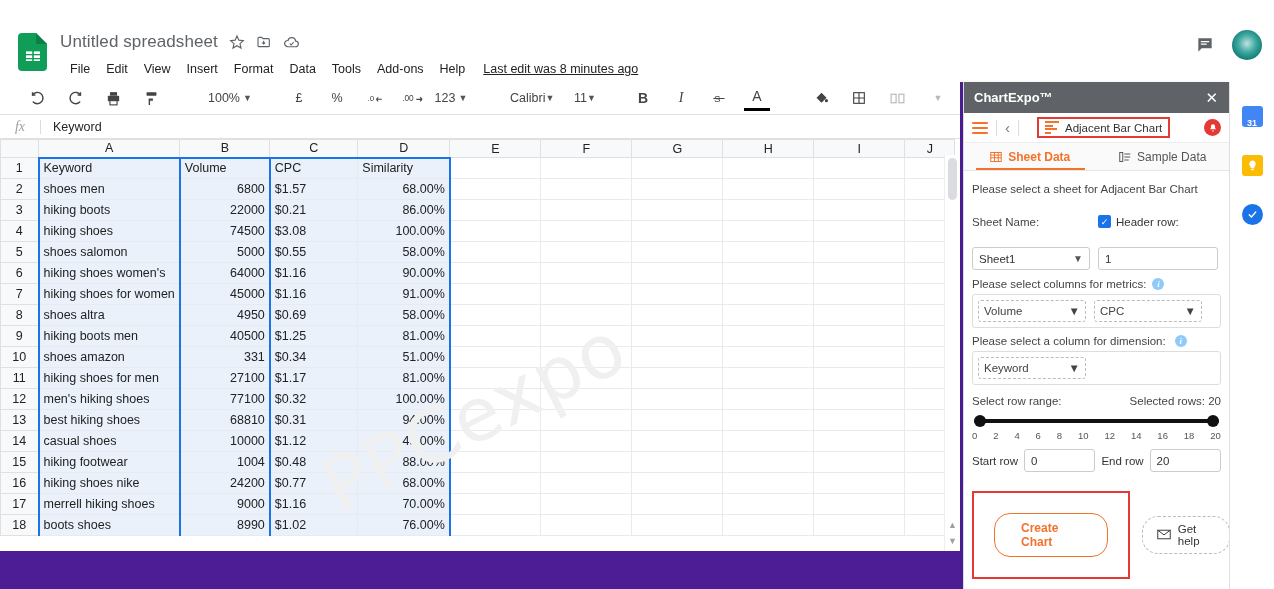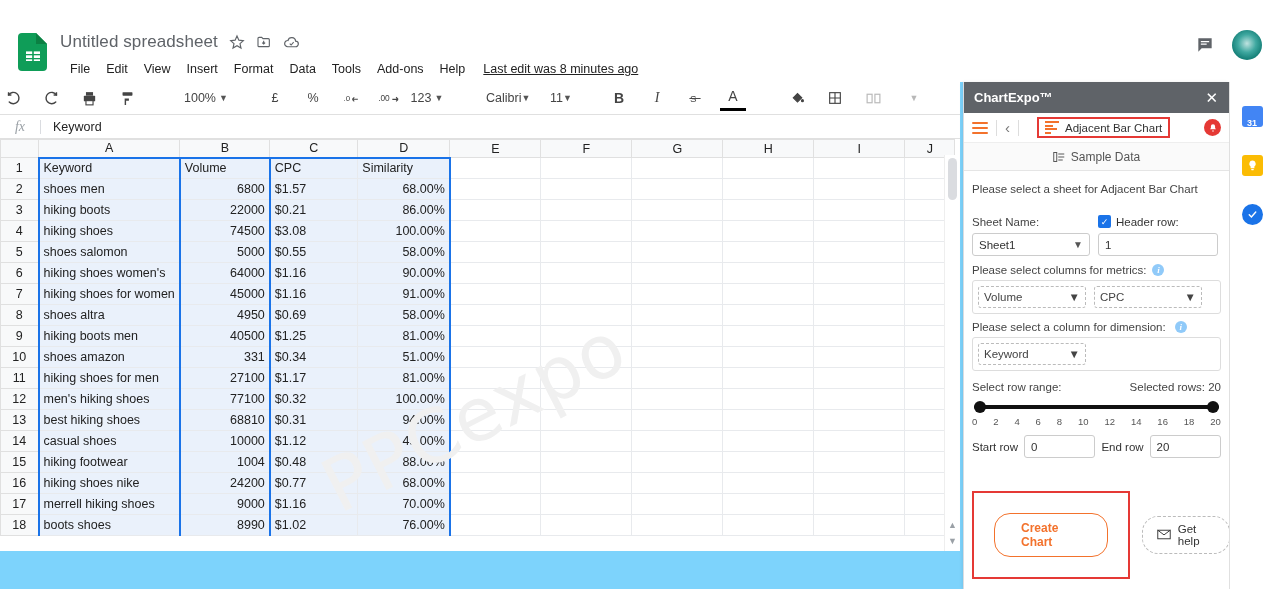--- a/index.html
+++ b/index.html
@@ -2,21 +2,21 @@
 <html><head>
 <meta charset="utf-8">
 <style>
   * { box-sizing: border-box; margin: 0; padding: 0; }
   html, body {
     width: 1274px; height: 589px;
     background: #fff;
     font-family: "Liberation Sans", sans-serif;
     overflow: hidden;
   }
-  #app { position: relative; width: 1274px; height: 589px; background:#7dd3fc; }
+  #app { position: relative; width: 1274px; height: 589px; background:#4c1d95; }
 
   
   .gs-header { position:absolute; left:0; top:0; width:1274px; height:82px; background:#fff; }
   .gs-logo {
     position:absolute; left:18px; top:33px; width:30px; height:38px;
   }
   .gs-title-row { position:absolute; left:60px; top:32px; display:flex; align-items:center; gap:11px; }
   .gs-title { font-size:17px; color:#5f6368; font-weight:400; letter-spacing:.1px; }
   .hdr-icon { color:#5f6368; display:inline-flex; align-items:center; cursor:pointer; }
   .gs-menu { position:absolute; left:62px; top:60px; display:flex; align-items:center; gap:0; }
@@ -33,21 +33,21 @@
     font-size:14px; cursor:pointer; box-shadow:0 1px 2px rgba(0,0,0,.2);
   }
   .avatar { width:30px; height:30px; border-radius:50%;
     background: radial-gradient(circle at 50% 45%, #bfe3e0 0%, #3fa8a0 40%, #0f7a72 75%, #0b5f59 100%);
     filter: blur(.4px); cursor:pointer; }
 
   
   .toolbar {
     position:absolute; left:0; top:82px; width:960px; height:33px;
     background:#fff; border-bottom:1px solid #e0e0e0;
-    display:flex; align-items:center; gap:12px;
+    display:flex; align-items:center; padding-left:24px; gap:12px;
   }
   .tb { display:flex; align-items:center; justify-content:center; height:26px; min-width:26px;
         color:#444; cursor:pointer; font-size:12.5px; }
   .tb.dis { color:#b8b8b8; }
   .tb-sep { width:1px; height:18px; background:#e0e0e0; margin:0 7px; }
   .tb-caret { font-size:9px; color:#555; margin-left:3px; }
   .tb-zoom { min-width:46px; justify-content:flex-start; padding-left:6px; }
   .tb-font { width:98px; justify-content:flex-start; padding-left:8px; font-size:12.5px; }
   .tb-size { width:34px; justify-content:flex-start; padding-left:8px; font-size:12.5px; }
   .tb-b { font-weight:bold; font-size:14px; }
@@ -669,20 +669,29 @@
       </span>
       <span class="bell">
         <svg width="10" height="10" viewBox="0 0 24 24" fill="#fff">
             <path d="M12 3a5 5 0 0 1 5 5v4l2 3H5l2-3V8a5 5 0 0 1 5-5z"></path>
             <circle cx="12" cy="19" r="1.8"></circle>
           </svg>
       </span>
     </div>
 
     <div class="panel-tabs">
+      <div class="ptab active">
+        <span class="tab-ico">
+          <svg width="12" height="12" viewBox="0 0 16 16" fill="none" stroke="#f3722c" stroke-width="1.3">
+            <rect x="1" y="2" width="14" height="12"></rect>
+              <path d="M1 5.5h14M1 9h14M6 2v12M11 2v12"></path>
+          </svg>
+        </span>
+        <span>Sheet Data</span>
+      </div>
       <div class="ptab">
         <span class="tab-ico">
           <svg width="12" height="12" viewBox="0 0 16 16" fill="none" stroke="#555" stroke-width="1.3">
             <rect x="1" y="2" width="4" height="12"></rect>
               <path d="M7 4h8M7 8h8M7 12h6"></path>
           </svg>
         </span>
         <span>Sample Data</span>
       </div>
     </div>
@@ -693,21 +702,21 @@
       <div class="p-row" style="margin-top:17px;">
         <div style="width:118px;">
           <div class="p-label">Sheet Name:</div>
         </div>
         <div class="p-row" style="gap:5px;">
           <span class="chk">✓</span>
           <span style="font-size:11.5px;color:#333;">Header row:</span>
         </div>
       </div>
 
-      <div class="p-row" style="margin-top:2px;">
+      <div class="p-row" style="margin-top:16px;">
         <div class="p-select" style="width:118px;">
           <span>Sheet1</span>
           <span class="cv">▼</span>
         </div>
         <div class="p-input" style="width:120px;">
           <span>1</span>
         </div>
       </div>
 
       <div class="p-row" style="margin-top:8px; gap:6px;">

